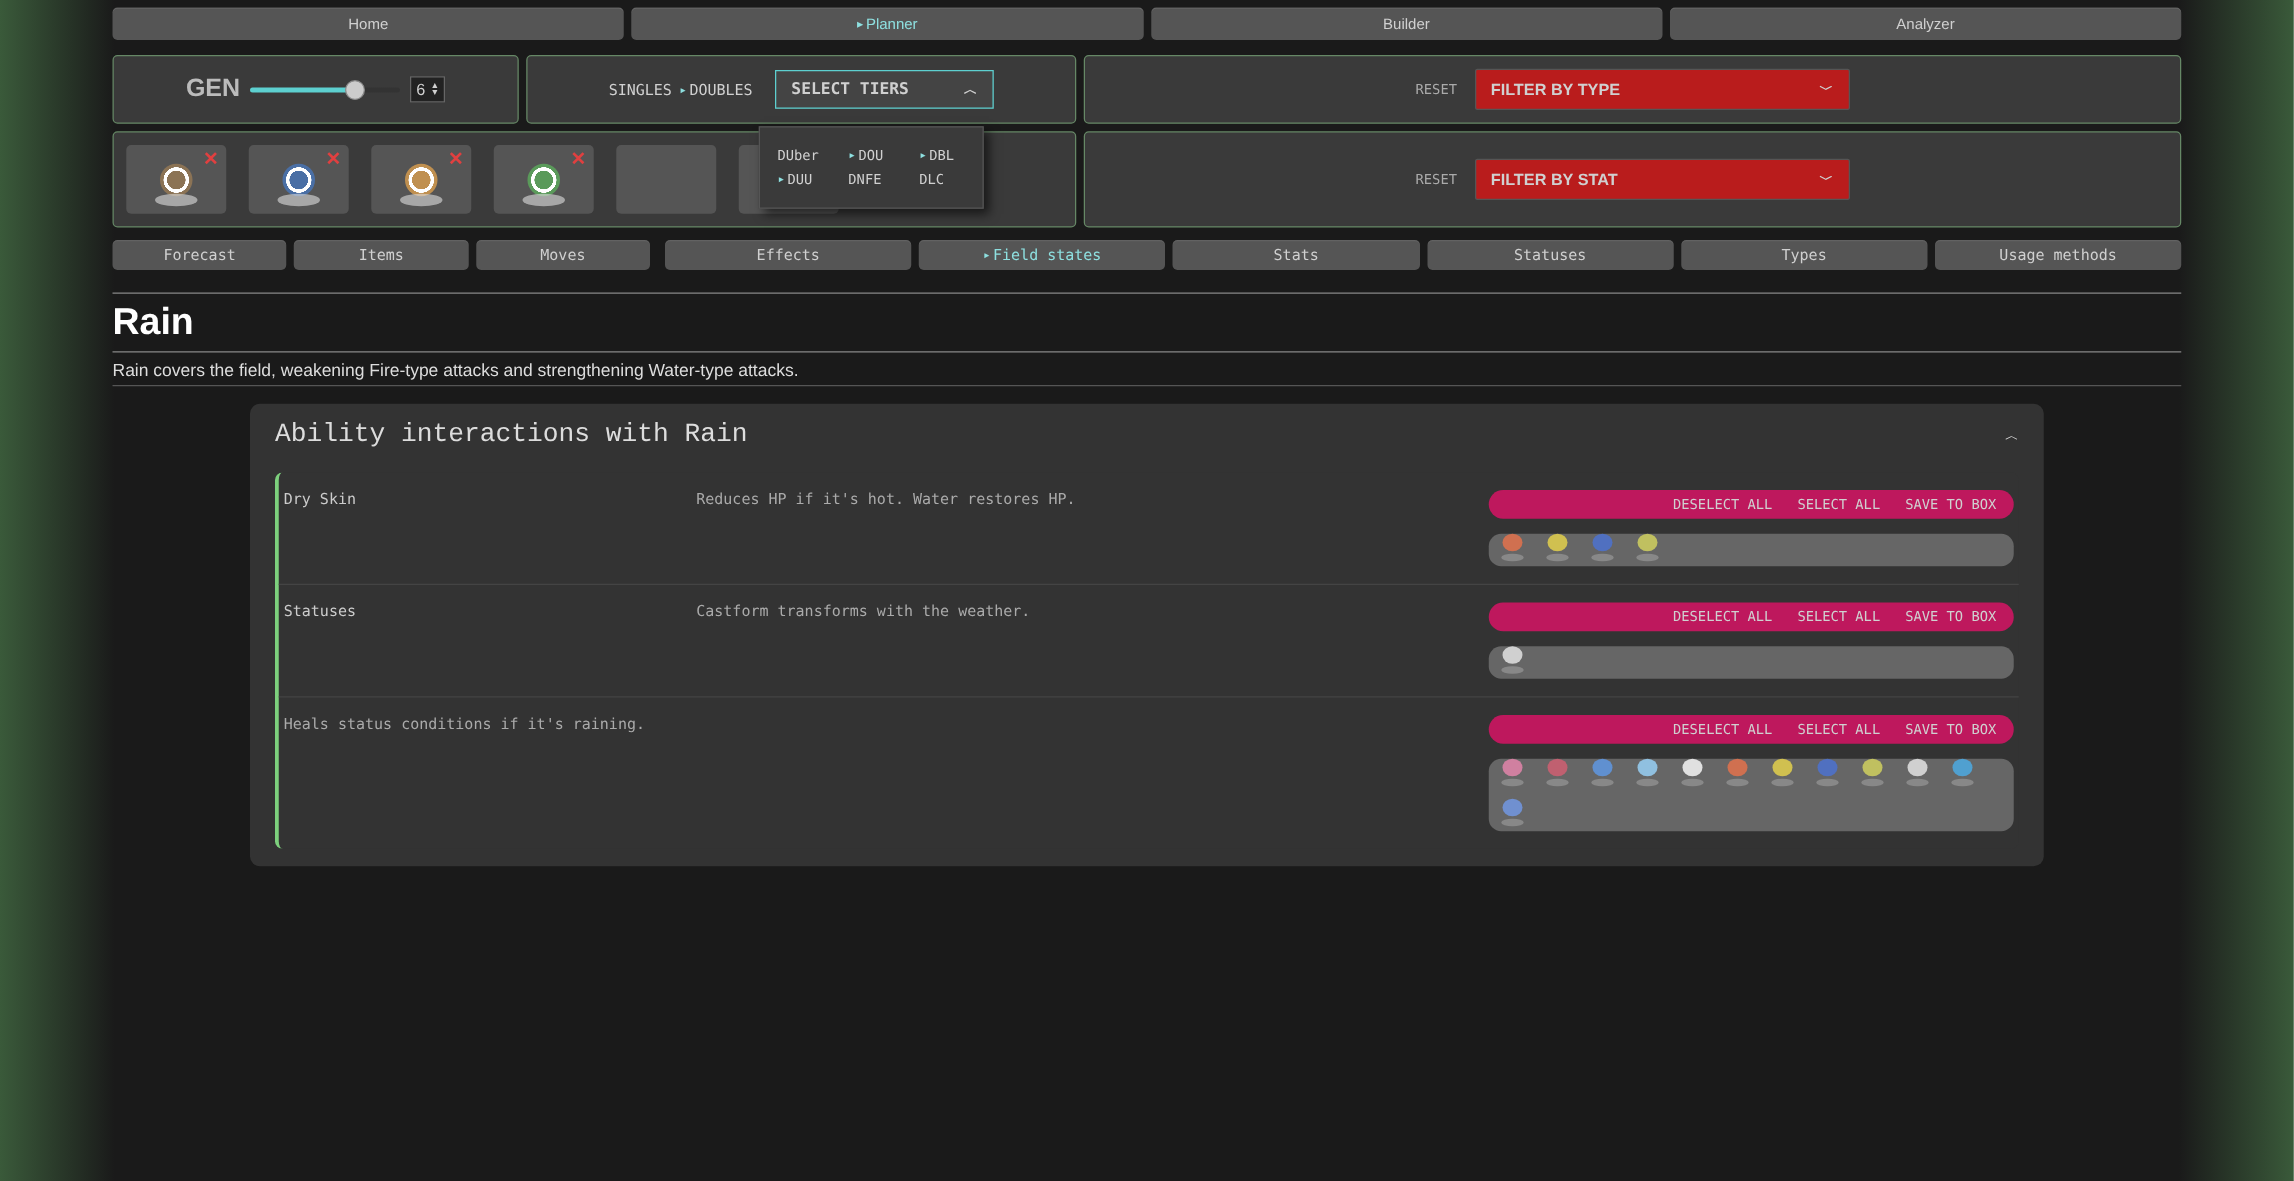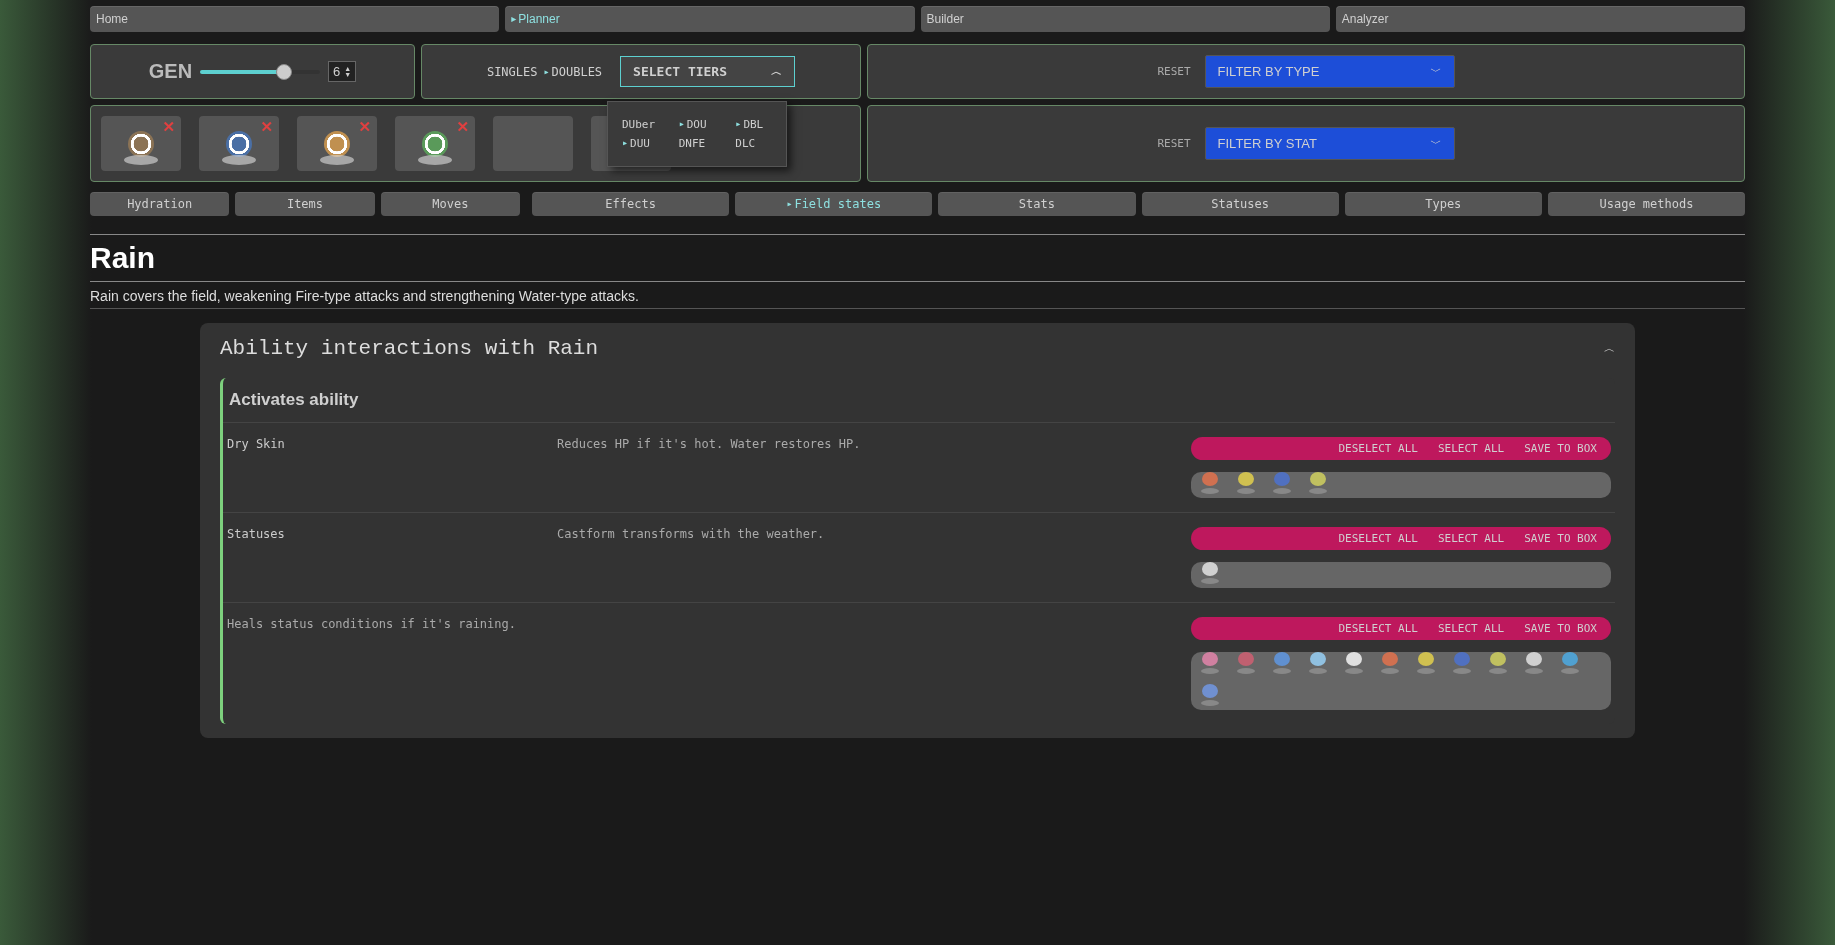--- a/index.html
+++ b/index.html
@@ -1,39 +1,39 @@
 <!DOCTYPE html>
 <html><head>
 <meta charset="utf-8">
 <style>
 *{box-sizing:border-box;margin:0;padding:0}
 body{background:linear-gradient(to right,#3a5a3a 0%,#1a1a1a 5%,#1a1a1a 95%,#3a5a3a 100%);font-family:Verdana,sans-serif;color:#d0d0d0;min-height:945px;padding:0 90px}
 .topnav{display:flex;gap:6px;padding:6px 0}
-.topnav-item{flex:1;background:#555;border-radius:4px;padding:6px;font-size:12px;cursor:pointer;box-shadow:inset 0 1px 0 rgba(255,255,255,0.1)}
+.topnav-item{flex:1;background:#555;border-radius:4px;text-align:center;padding:6px;font-size:12px;cursor:pointer;box-shadow:inset 0 1px 0 rgba(255,255,255,0.1)}
 .topnav-item.active{color:#8ee0e0}
 .caret{position:relative;top:-1px;}
 .caret::before{content:"▸";color:#8ee0e0;font-size:10px;margin-right:2px}
 .panels{display:flex;gap:6px;margin-top:6px}
 .panel{background:#3a3a3a;border:1px solid #668866;border-radius:4px;padding:10px;display:flex;align-items:center}
 .panel-gen{width:325px;gap:8px;justify-content:center}
 .panel-format{width:440px;gap:18px;justify-content:center;position:relative}
 .panel-filter{flex:1;gap:14px;justify-content:center}
 .gen-label{font-weight:bold;color:#bbb;font-size:20px}
 .slider{width:120px;height:4px;background:linear-gradient(to right,#5dd0d0 0%,#5dd0d0 65%,#333 65%,#333 100%);border-radius:2px;position:relative}
 .slider-thumb{position:absolute;left:63%;top:-6px;width:16px;height:16px;border-radius:50%;background:#ccc;border:1px solid #888}
 .gen-num{background:#222;border:1px solid #666;padding:2px 4px;font-size:13px;display:flex;align-items:center;gap:4px}
 .gen-spin{display:flex;flex-direction:column;font-size:7px;line-height:6px}
 .format-btns{display:flex;flex-direction:row;gap:6px;font-size:11px;align-items:center}
 .format-btn{cursor:pointer;font-family:monospace;font-size:12px}
 .select-tiers{background:#444;border:1px solid #5dd0d0;padding:7px 12px;font-size:13px;font-weight:bold;width:175px;display:flex;justify-content:space-between;cursor:pointer;font-family:monospace}
 .tier-dropdown{position:absolute;top:56px;left:185px;background:#3a3a3a;border:1px solid #555;box-shadow:4px 4px 8px rgba(0,0,0,0.6);padding:10px 14px;z-index:10;width:180px}
 .tier-row{display:flex;gap:20px;font-size:11px;margin:6px 0;font-family:monospace}
 .tier-item{cursor:pointer;white-space:nowrap;flex:1}
 .reset-btn{font-size:11px;color:#aaa;cursor:pointer;font-family:monospace}
-.filter-select{background:#1d4ed8;border:1px solid #555;padding:8px 12px;font-size:13px;font-weight:normal;width:250px;display:flex;justify-content:space-between;cursor:pointer;border-radius:2px}
+.filter-select{background:#b91c1c;border:1px solid #555;padding:8px 12px;font-size:13px;font-weight:bold;width:300px;display:flex;justify-content:space-between;cursor:pointer;border-radius:2px}
 .team-row{display:flex;gap:6px;margin-top:6px}
 .team-panel{background:#3a3a3a;border:1px solid #668866;border-radius:4px;padding:10px;display:flex;gap:18px;width:771px}
 .team-slot{background:#555;border-radius:4px;width:80px;height:55px;position:relative;display:flex;align-items:center;justify-content:center}
 .team-slot.filled .sprite{width:26px;height:26px;border-radius:50%;background:radial-gradient(circle,var(--c) 40%,#fff 41%,#fff 55%,var(--c) 56%);position:relative}
 .sprite::after{content:"";position:absolute;bottom:-8px;left:-4px;width:34px;height:10px;background:#ddd;border-radius:50%;opacity:0.6}
 .team-x{position:absolute;top:2px;right:6px;color:#e04040;font-weight:bold;cursor:pointer;font-size:15px}
 .subnav{display:flex;gap:12px;margin-top:10px}
 .subnav-group{display:flex;gap:6px}
 .subnav-item{background:#555;border-radius:4px;padding:5px 10px;font-size:12px;cursor:pointer;font-family:monospace;box-shadow:inset 0 1px 0 rgba(255,255,255,0.08)}
 .subnav-group .subnav-item{flex:1;text-align:center}
@@ -137,21 +137,21 @@
     <span class="reset-btn">RESET</span>
     <div class="filter-select">
         <span>FILTER BY STAT</span>
         <span class="chev">﹀</span>
       </div>
   </div>
 </div>
 
 <div class="subnav">
   <div class="subnav-group sg1">
-    <div class="subnav-item">Hydration</div>
+    <div class="subnav-item">Forecast</div>
     <div class="subnav-item">Items</div>
     <div class="subnav-item">Moves</div>
   </div>
   <div class="subnav-group sg2">
     <div class="subnav-item">Effects</div>
     <div class="subnav-item active"><span class="caret"></span><span>Field states</span></div>
     <div class="subnav-item">Stats</div>
     <div class="subnav-item">Statuses</div>
     <div class="subnav-item">Types</div>
     <div class="subnav-item">Usage methods</div>
@@ -162,21 +162,20 @@
   <h1>Rain</h1>
 </div>
 <div class="desc">Rain covers the field, weakening Fire-type attacks and strengthening Water-type attacks.</div>
 
 <div class="section">
   <div class="section-head">
     <span>Ability interactions with Rain</span>
     <span class="chev">︿</span>
   </div>
   <div class="subsection">
-    <div class="subsection-title">Activates ability</div>
     <div id="abilities">
         <div class="ability-row">
           <div class="ab-name">Dry Skin</div>
   <div class="ab-desc">Reduces HP if it's hot. Water restores HP.</div>
   <div class="ab-ctrl">
     <div class="btn-bar">
       <span>DESELECT ALL</span>
       <span>SELECT ALL</span>
       <span>SAVE TO BOX</span>
     </div>

